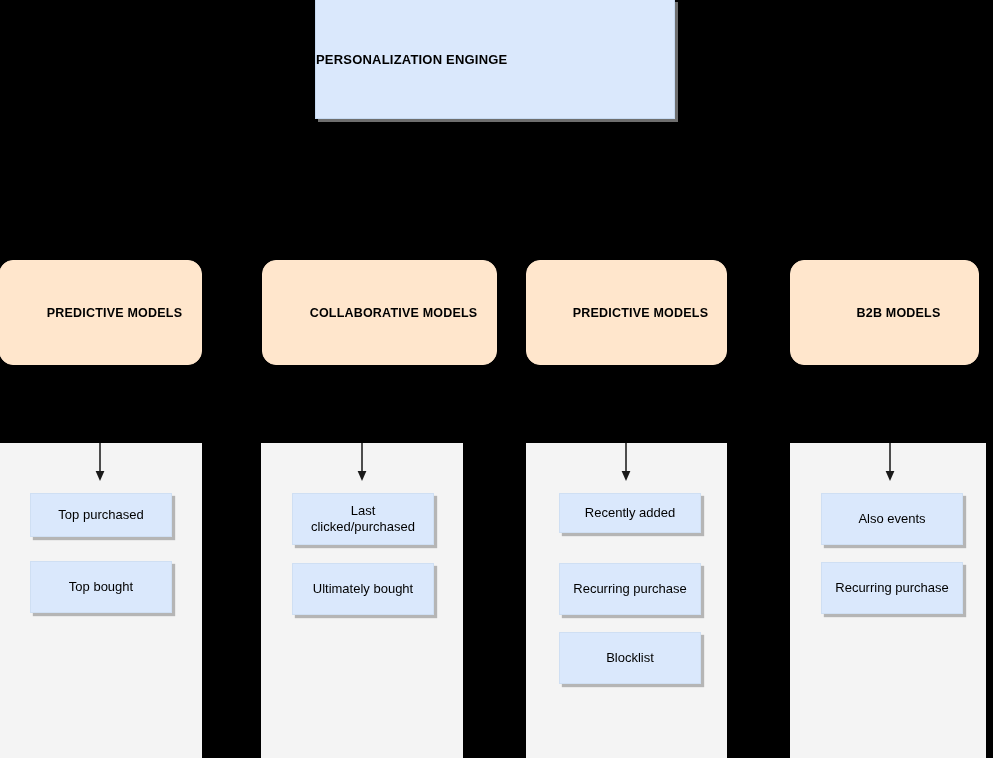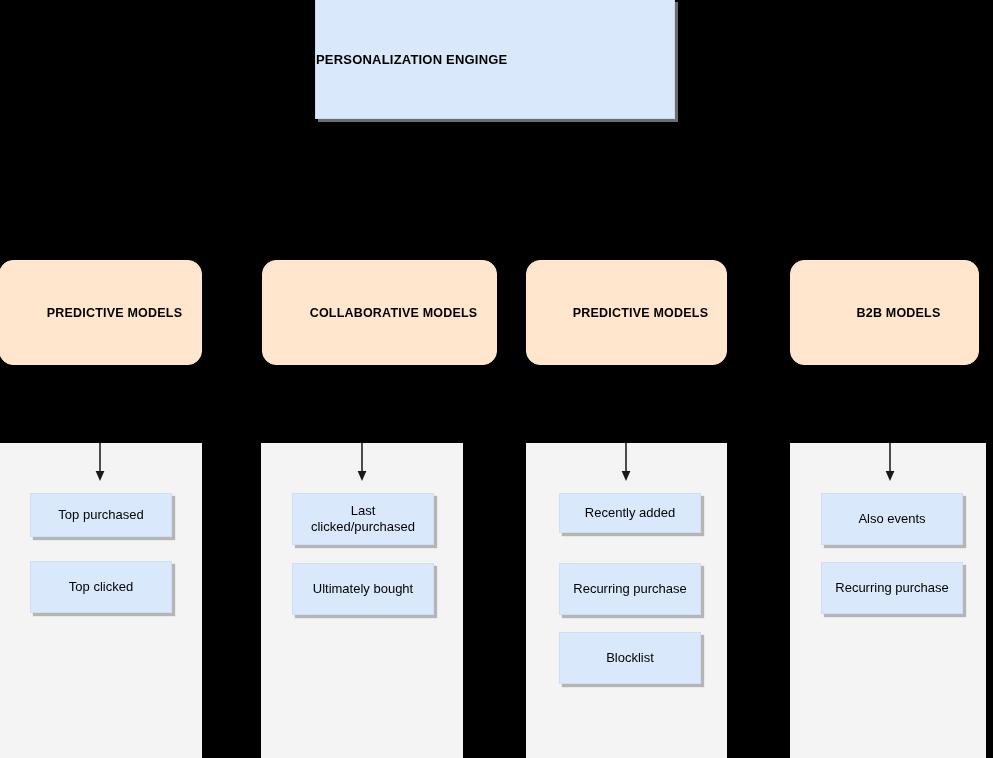--- a/index.html
+++ b/index.html
@@ -143,21 +143,21 @@
   </svg>
   <svg class="arrow" style="left:883px;" viewBox="0 0 14 40">
     <line x1="7" y1="0" x2="7" y2="30" stroke="#4d4d4d" stroke-width="2"></line>
     <path d="M7 38 L2.6 28 L11.4 28 Z" fill="#1a1a1a"></path>
   </svg>
 
   <div class="item-box" style="left:30px; top:493px; width:142px; height:44px;">
     <span class="item-label">Top purchased</span>
   </div>
   <div class="item-box" style="left:30px; top:561px; width:142px; height:52px;">
-    <span class="item-label">Top clicked</span>
+    <span class="item-label">Top bought</span>
   </div>
 
   <div class="item-box" style="left:292px; top:493px; width:142px; height:52px;">
     <span class="item-label">Last clicked/purchased</span>
   </div>
   <div class="item-box" style="left:292px; top:563px; width:142px; height:52px;">
     <span class="item-label">Ultimately bought</span>
   </div>
 
   <div class="item-box" style="left:559px; top:493px; width:142px; height:40px;">

